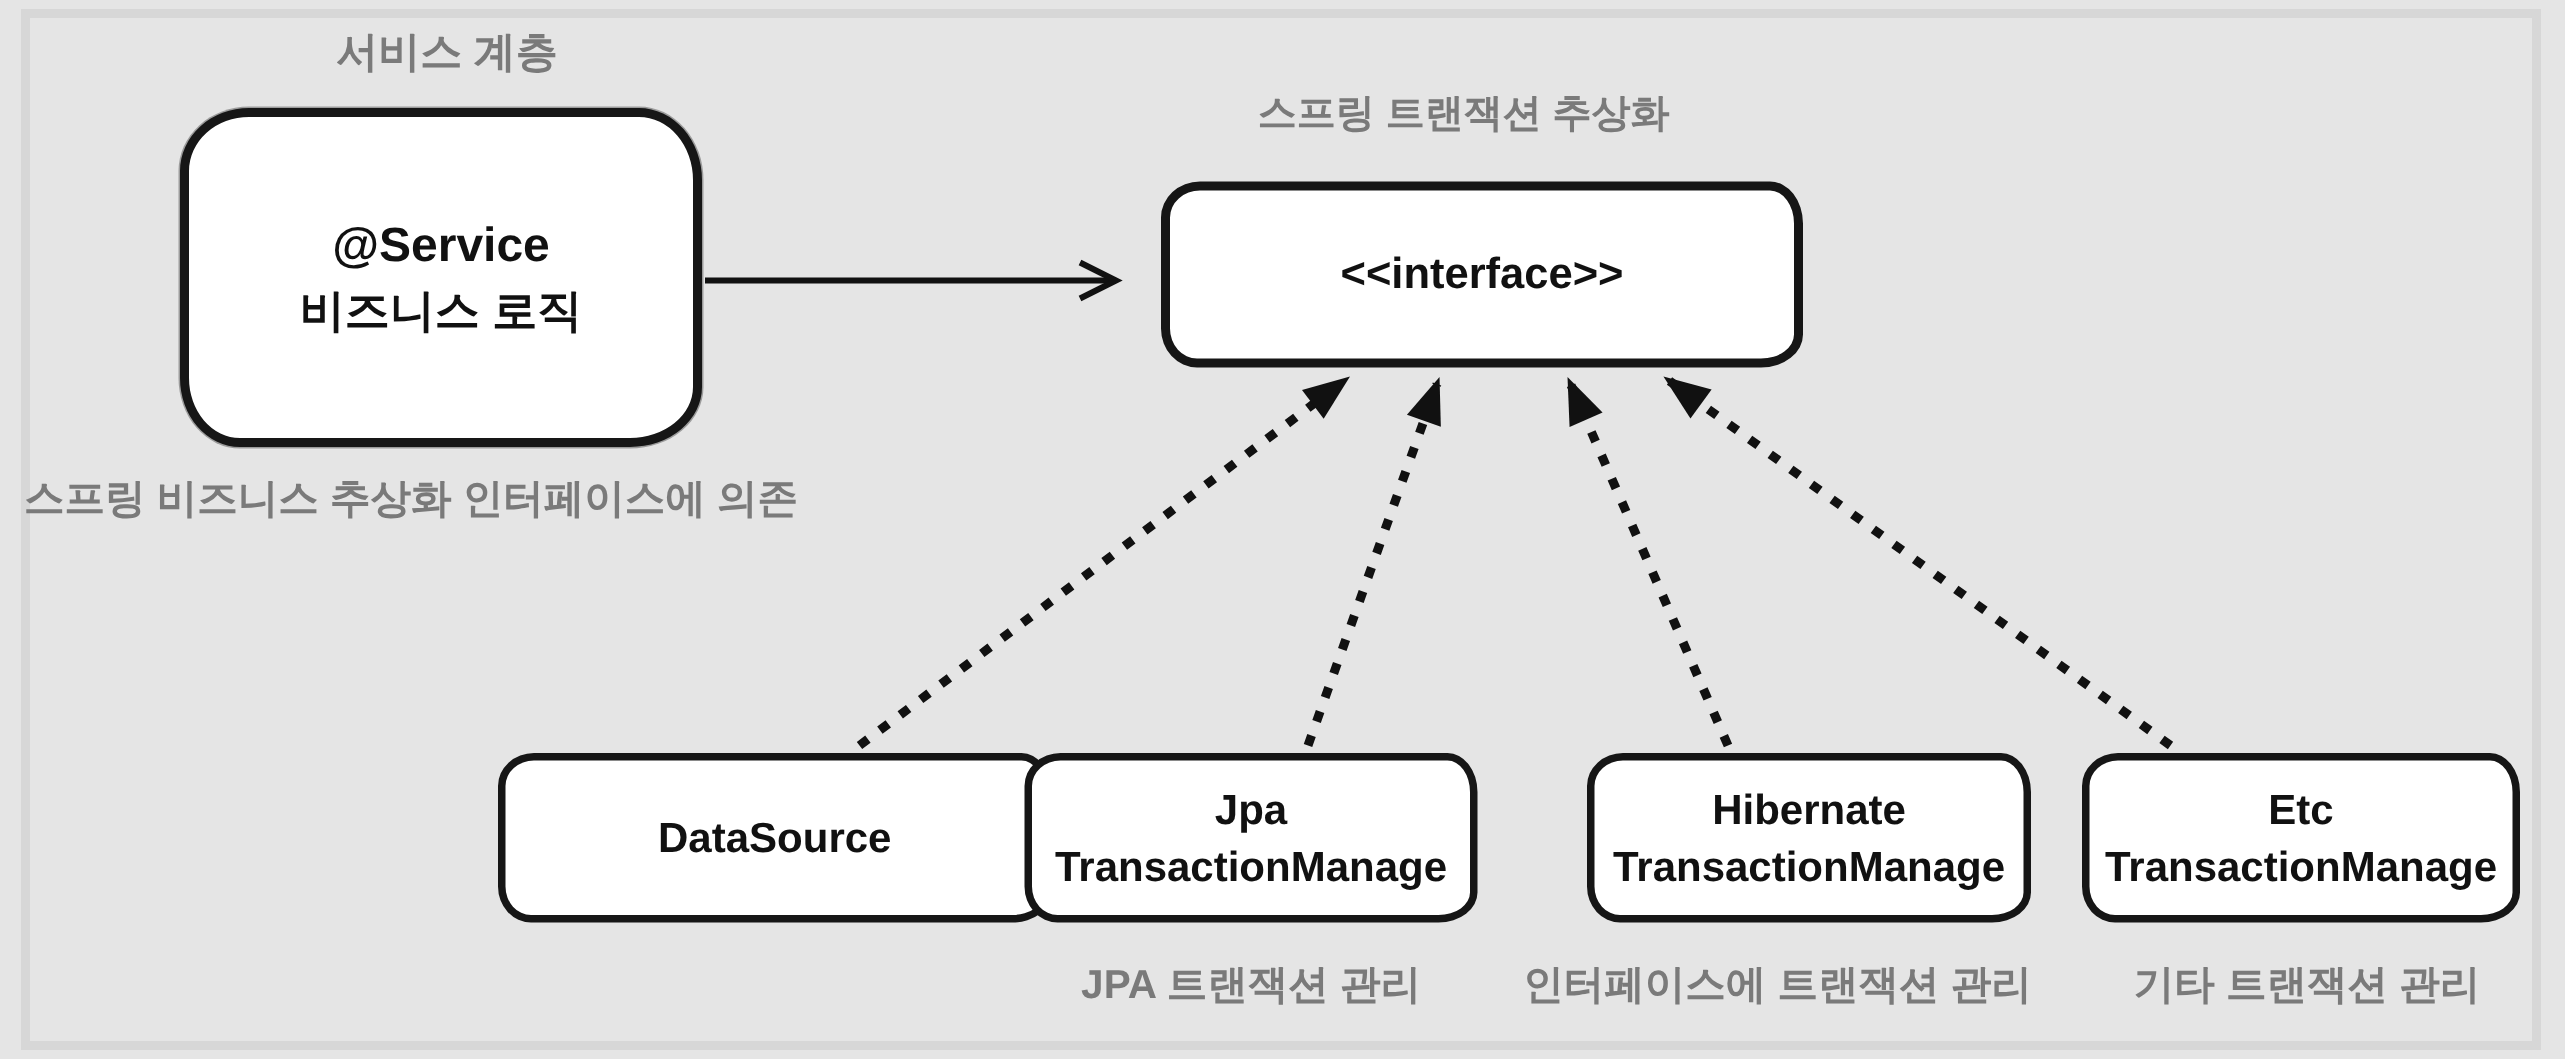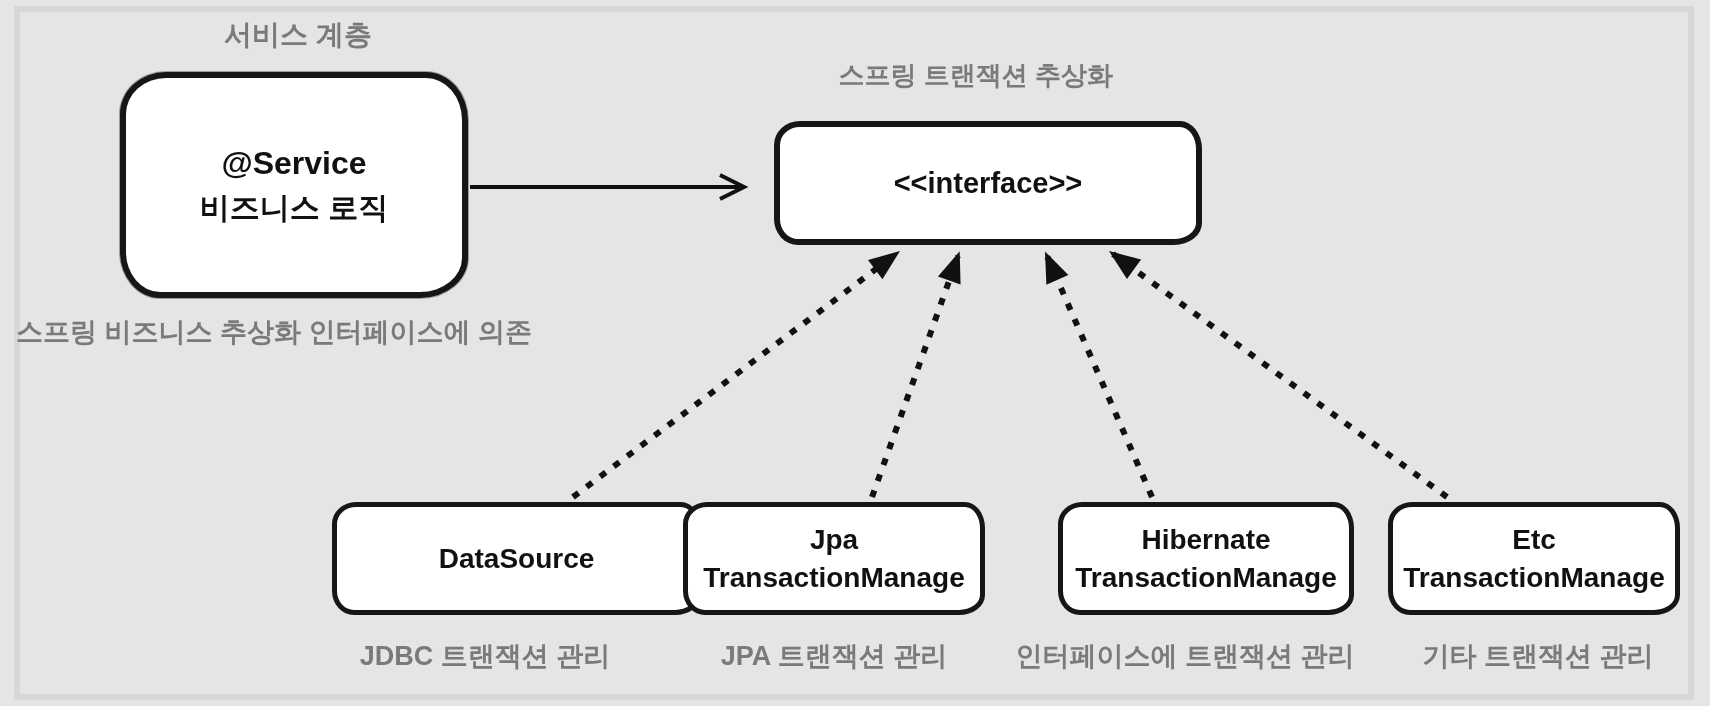--- a/index.html
+++ b/index.html
@@ -147,21 +147,20 @@
   <div class="node impl-box" style="left:1040px;width:296px;margin-left:18px;">
     <div>Hibernate</div>
     <div>TransactionManage</div>
   </div>
 
   <div class="node impl-box" style="left:1388px;width:292px;">
     <div>Etc</div>
     <div>TransactionManage</div>
   </div>
 
-  <div class="caption" style="left:332px;width:306px;">JDBC 트랜잭션 관리</div>
   <div class="caption" style="left:683px;width:302px;">JPA 트랜잭션 관리</div>
   <div class="caption" style="left:1005px;width:360px;">인터페이스에 트랜잭션 관리</div>
   <div class="caption" style="left:1380px;width:316px;">기타 트랜잭션 관리</div>
 
   <svg class="arrows" width="1710" height="706" viewBox="0 0 1710 706">
     <defs>
       <marker id="openArrow" markerUnits="userSpaceOnUse" markerWidth="34" markerHeight="30" refX="27" refY="15" orient="auto">
         <path d="M3,3 L27,15 L3,27" fill="none" stroke="#111111" stroke-width="4"></path>
       </marker>
       <marker id="solidArrow" markerUnits="userSpaceOnUse" markerWidth="34" markerHeight="28" refX="27" refY="13" orient="auto">

